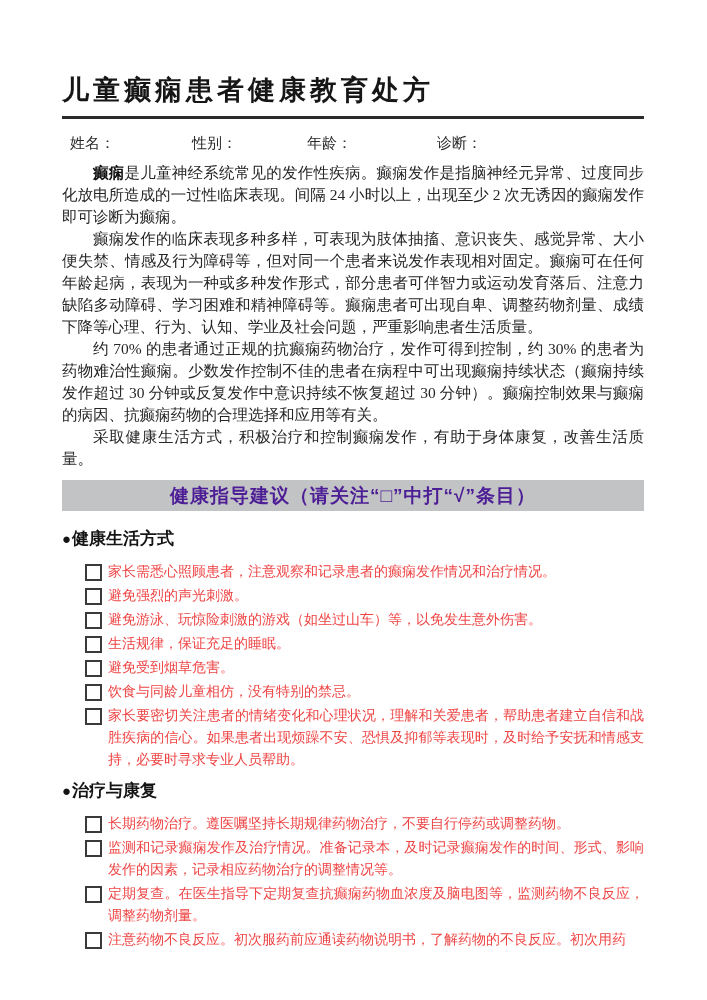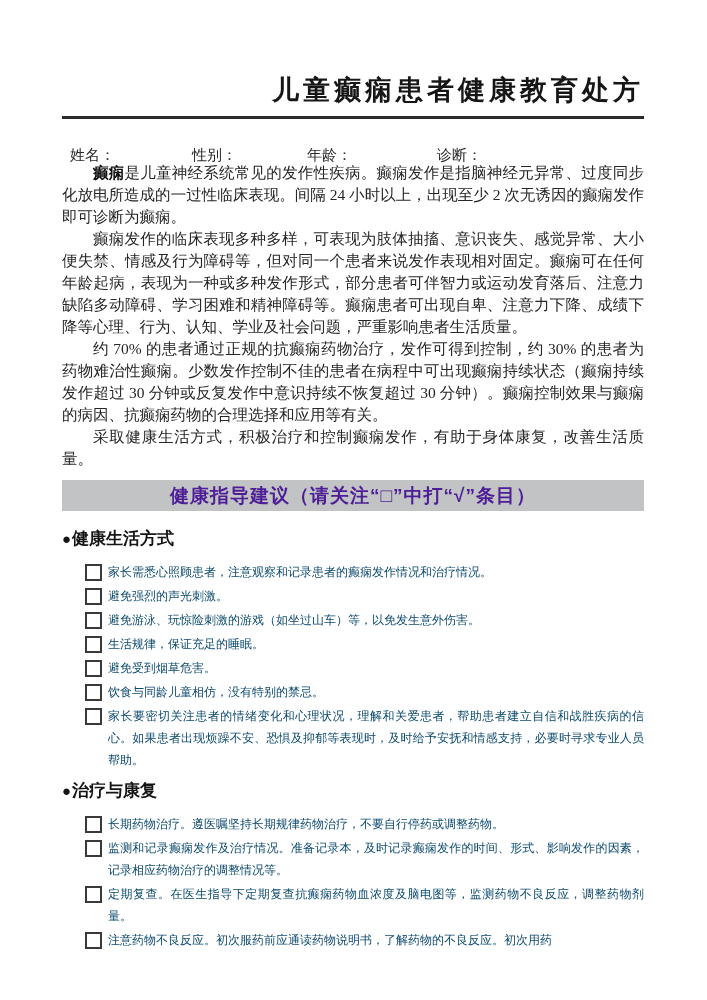--- a/index.html
+++ b/index.html
@@ -18,38 +18,38 @@
     box-sizing:border-box;
     width:707px;height:1000px;
     padding:72px 63px 0 62px;
   }
   h1.doc-title{
     margin:0;
     font-family:"Liberation Sans","DejaVu Sans",sans-serif;
     font-weight:700;
     font-size:27px;
     line-height:36px;
-    text-align:right;
+    text-align:left;
     letter-spacing:4px;
     color:#161616;
     white-space:nowrap;
   }
   .rule{
     margin-top:8px;
     border-top:3px solid var(--rule-color);
     height:0;
   }
   .fields{
     position:relative;
     margin-top:15px;
     height:22px;
     font-size:15px;
     color:#2a2a2a;
   }
-  .fields .field{position:absolute;top:12px;white-space:nowrap;}
+  .fields .field{position:absolute;top:0;white-space:nowrap;}
   .f-name{left:8px;}
   .f-gender{left:130px;}
   .f-age{left:245px;text-align:center;}
   .f-diagnosis{left:375px;}
 
   .intro{margin-top:6px;}
   .intro p{
     margin:0;
     font-size:15.5px;
     line-height:22px;
@@ -92,24 +92,24 @@
 
   ul.check-list{
     list-style:none;
     margin:11px 0 0 0;
     padding:0;
   }
   ul.check-list li{
     position:relative;
     padding-left:46px;
     margin-bottom:2px;
-    font-size:12px;
+    font-size:14px;
     line-height:22px;
     text-align:justify;
-    color:#0c4a6e;
+    color:#ef4444;
   }
   .checkbox{
     position:absolute;
     left:23px;
     top:3px;
     width:13px;
     height:13px;
     border:2px solid #3a3a3a;
     background:#fff;
     display:inline-block;
@@ -126,21 +126,21 @@
 
   <div class="fields">
     <span class="field f-name">姓名：</span>
     <span class="field f-gender">性别：</span>
     <span class="field f-age">年龄：</span>
     <span class="field f-diagnosis">诊断：</span>
   </div>
 
   <div class="intro">
     <p><b class="lead">癫痫</b><span>是儿童神经系统常见的发作性疾病。癫痫发作是指脑神经元异常、过度同步化放电所造成的一过性临床表现。间隔 24 小时以上，出现至少 2 次无诱因的癫痫发作即可诊断为癫痫。</span></p>
-    <p>癫痫发作的临床表现多种多样，可表现为肢体抽搐、意识丧失、感觉异常、大小便失禁、情感及行为障碍等，但对同一个患者来说发作表现相对固定。癫痫可在任何年龄起病，表现为一种或多种发作形式，部分患者可伴智力或运动发育落后、注意力缺陷多动障碍、学习困难和精神障碍等。癫痫患者可出现自卑、注意力下降、成绩下降等心理、行为、认知、学业及社会问题，严重影响患者生活质量。</p>
+    <p>癫痫发作的临床表现多种多样，可表现为肢体抽搐、意识丧失、感觉异常、大小便失禁、情感及行为障碍等，但对同一个患者来说发作表现相对固定。癫痫可在任何年龄起病，表现为一种或多种发作形式，部分患者可伴智力或运动发育落后、注意力缺陷多动障碍、学习困难和精神障碍等。癫痫患者可出现自卑、调整药物剂量、成绩下降等心理、行为、认知、学业及社会问题，严重影响患者生活质量。</p>
     <p>约 70% 的患者通过正规的抗癫痫药物治疗，发作可得到控制，约 30% 的患者为药物难治性癫痫。少数发作控制不佳的患者在病程中可出现癫痫持续状态（癫痫持续发作超过 30 分钟或反复发作中意识持续不恢复超过 30 分钟）。癫痫控制效果与癫痫的病因、抗癫痫药物的合理选择和应用等有关。</p>
     <p>采取健康生活方式，积极治疗和控制癫痫发作，有助于身体康复，改善生活质量。</p>
   </div>
 
   <div class="banner">健康指导建议（请关注“□”中打“√”条目）</div>
 
   <h2 class="section-h">
     <span class="bullet">●</span><span>健康生活方式</span>
   </h2>
   <ul class="check-list">

